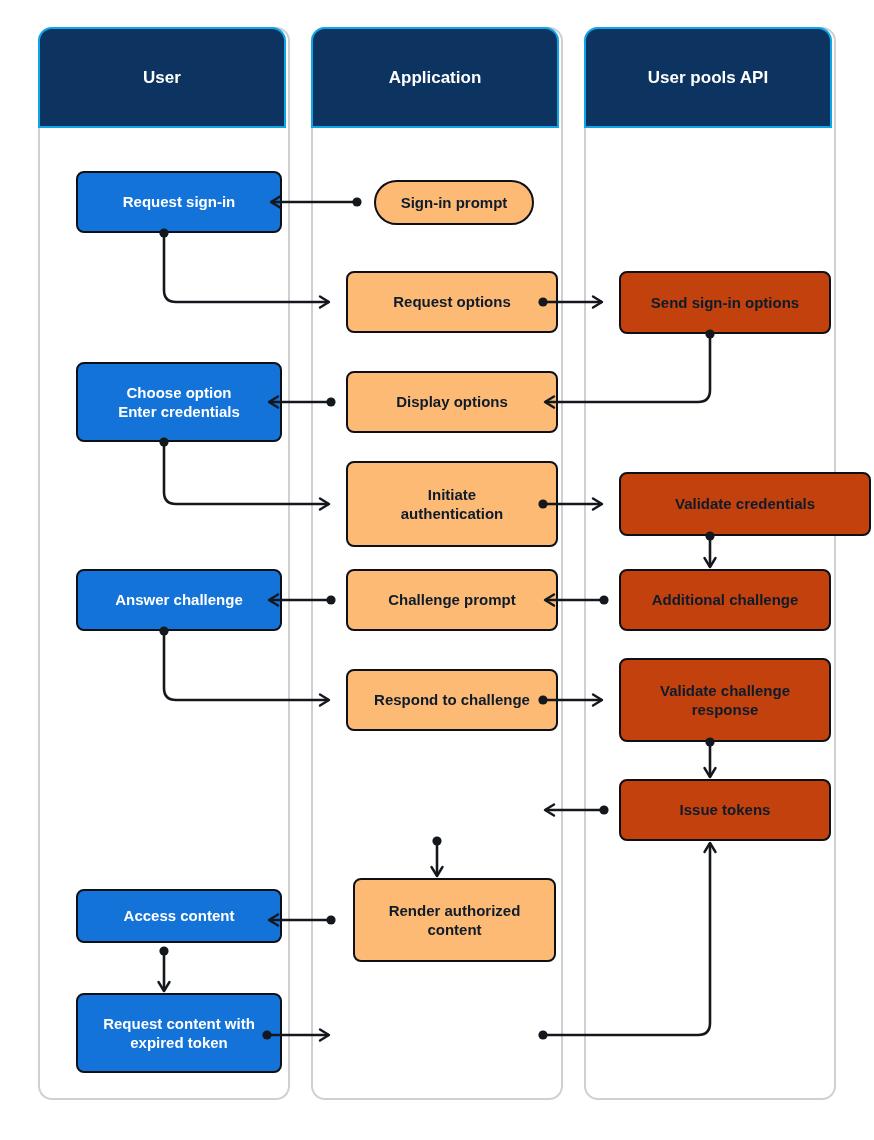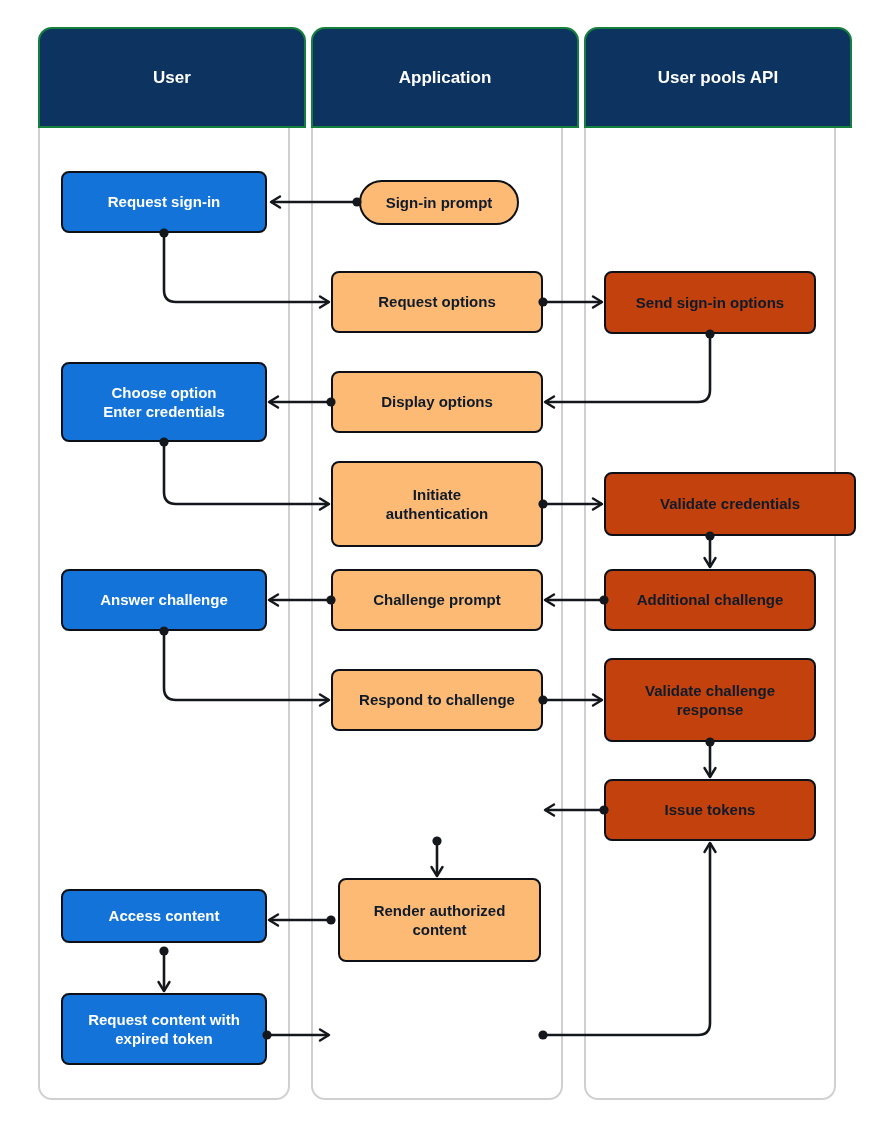--- a/index.html
+++ b/index.html
@@ -22,23 +22,23 @@
     width: 252px;
     background: #ffffff;
     border: 2px solid #cfd0d2;
     border-radius: 14px;
     box-sizing: border-box;
   }
   .lane-header {
     position: absolute;
     top: 27px;
     height: 101px;
-    width: 268px;
+    width: 248px;
     background: #0d3360;
-    border: 2px solid #15803d;
+    border: 2px solid #0ea5e9;
     border-radius: 14px 14px 0 0;
     box-sizing: border-box;
     display: flex;
     align-items: center;
     justify-content: center;
     color: #ffffff;
     font-size: 17px;
     font-weight: bold;
     z-index: 3;
   }
@@ -50,20 +50,21 @@
     display: flex;
     align-items: center;
     justify-content: center;
     text-align: center;
     font-size: 15px;
     font-weight: bold;
     line-height: 1.3;
     white-space: pre-line;
     padding: 2px 6px;
     z-index: 2;
+    margin-left: 15px;
   }
   .user-node { background: #1373d9; color: #ffffff; }
   .app-node  { background: #fdba74; color: #0f1b2a; }
   .api-node  { background: #c2410c; color: #0f1b2a; }
   .pill { border-radius: 23px; }
   svg.connectors {
     position: absolute;
     left: 0;
     top: 0;
     z-index: 4;
@@ -88,21 +89,21 @@
 
   <div class="lane-header" style="left:38px">User</div>
   <div class="lane-header" style="left:311px">Application</div>
   <div class="lane-header" style="left:584px">User pools API</div>
 
   <div class="node user-node" style="left:61px;top:171px;width:206px;height:62px">Request sign-in</div>
   <div class="node user-node" style="left:61px;top:362px;width:206px;height:80px">Choose option
 Enter credentials</div>
   <div class="node user-node" style="left:61px;top:569px;width:206px;height:62px">Answer challenge</div>
   <div class="node user-node" style="left:61px;top:889px;width:206px;height:54px">Access content</div>
-  <div class="node user-node" style="left:61px;top:993px;width:206px;height:72px">Request content with
+  <div class="node user-node" style="left:61px;top:993px;width:206px;height:80px">Request content with
 expired token</div>
 
   <div class="node app-node pill" style="left:359px;top:180px;width:160px;height:45px">Sign-in prompt</div>
   <div class="node app-node" style="left:331px;top:271px;width:212px;height:62px">Request options</div>
   <div class="node app-node" style="left:331px;top:371px;width:212px;height:62px">Display options</div>
   <div class="node app-node" style="left:331px;top:461px;width:212px;height:86px">Initiate
 authentication</div>
   <div class="node app-node" style="left:331px;top:569px;width:212px;height:62px">Challenge prompt</div>
   <div class="node app-node" style="left:331px;top:669px;width:212px;height:62px">Respond to challenge</div>
   <div class="node app-node" style="left:338px;top:878px;width:203px;height:84px">Render authorized

